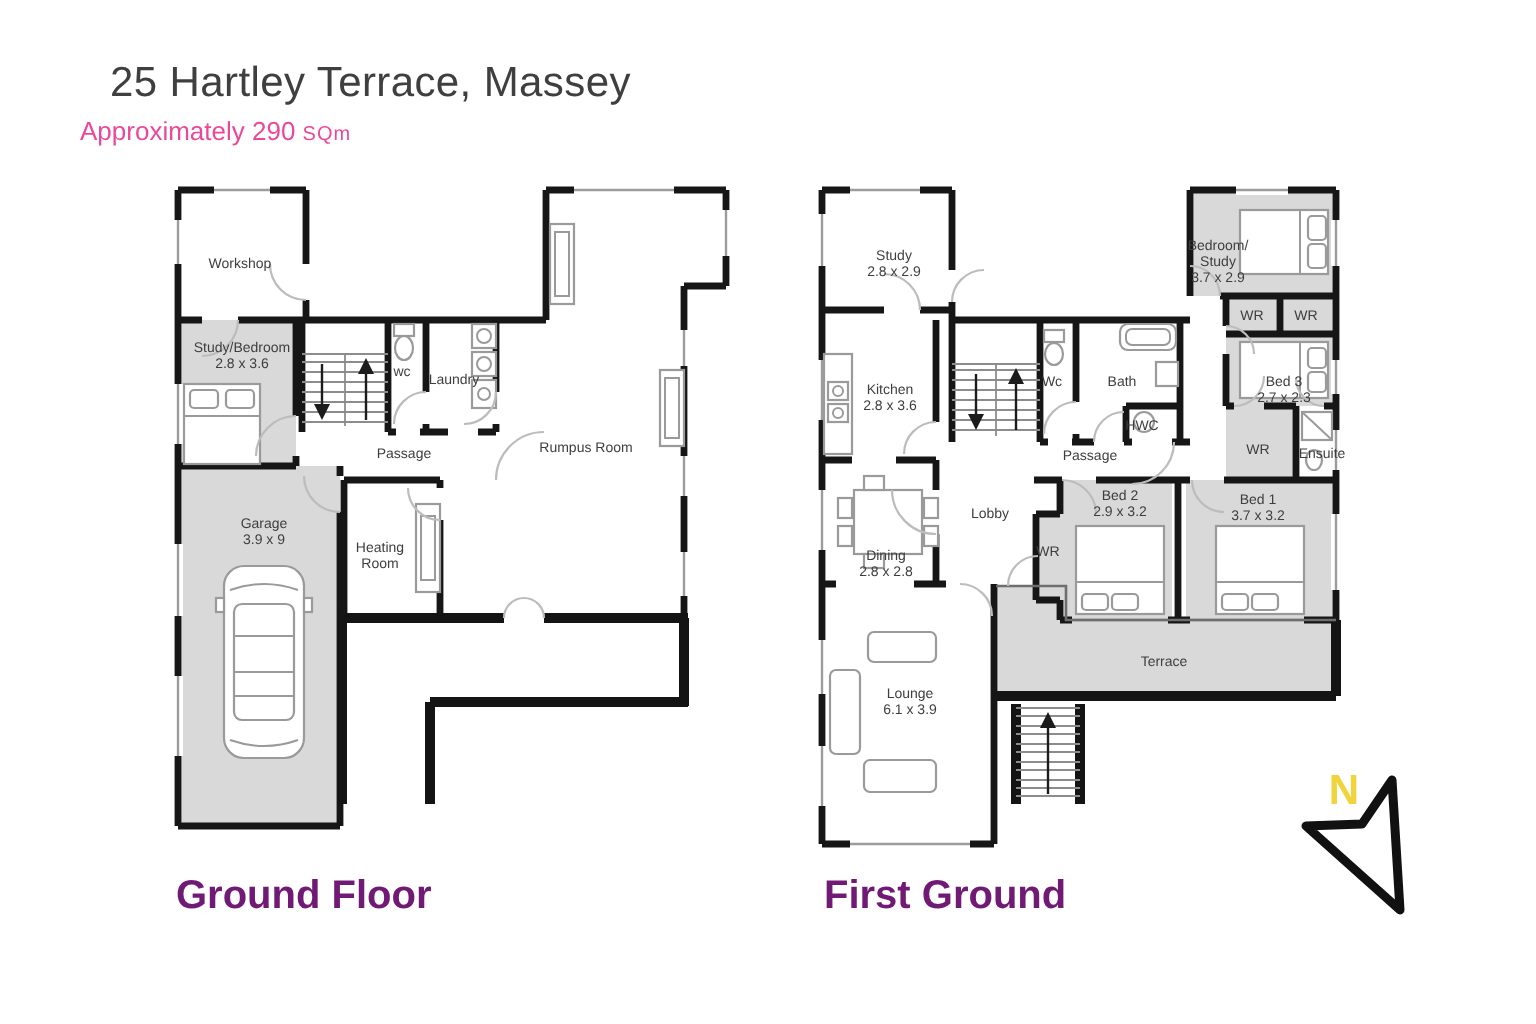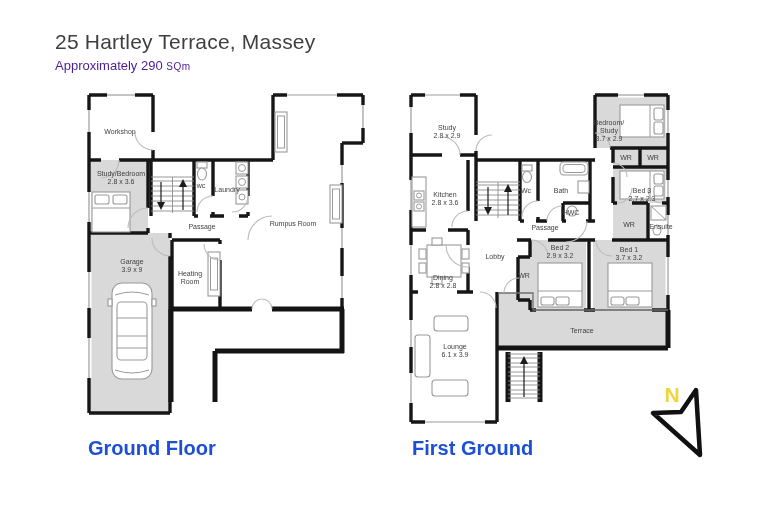--- a/index.html
+++ b/index.html
@@ -1,21 +1,21 @@
 <!DOCTYPE html>
 <html><head>
 <meta charset="utf-8">
 <style>
   html,body{margin:0;padding:0;background:#ffffff;}
   #page{position:relative;width:768px;height:512px;background:#ffffff;overflow:hidden;
         font-family:"Liberation Sans", sans-serif;}
   .title{position:absolute;left:55px;top:30px;font-size:21px;color:#3f3f3f;letter-spacing:.2px;}
-  .subtitle{position:absolute;left:55px;top:58px;font-size:13px;color:#4c1d95;}
+  .subtitle{position:absolute;left:40px;top:58px;font-size:13px;color:#ec4899;}
   .subtitle .unit{font-size:10px;letter-spacing:.5px;}
-  .floor-label{position:absolute;font-size:20px;font-weight:600;color:#1d4ed8;}
+  .floor-label{position:absolute;font-size:20px;font-weight:600;color:#701a75;}
   .floor-label.ground{left:88px;top:437px;}
   .floor-label.first{left:412px;top:437px;}
   svg{position:absolute;overflow:visible;}
   #gf{left:75px;top:80px;}
   #ff{left:400px;top:85px;}
   #compass{left:620px;top:350px;}
   .wall{stroke:#161616;stroke-width:3.4;fill:none;stroke-linecap:butt;}
   .wall-thick{stroke:#141414;stroke-width:5;fill:none;}
   .shade{fill:#d9d9d9;stroke:none;}
   .win-bg{stroke:#ffffff;stroke-width:5;fill:none;}

